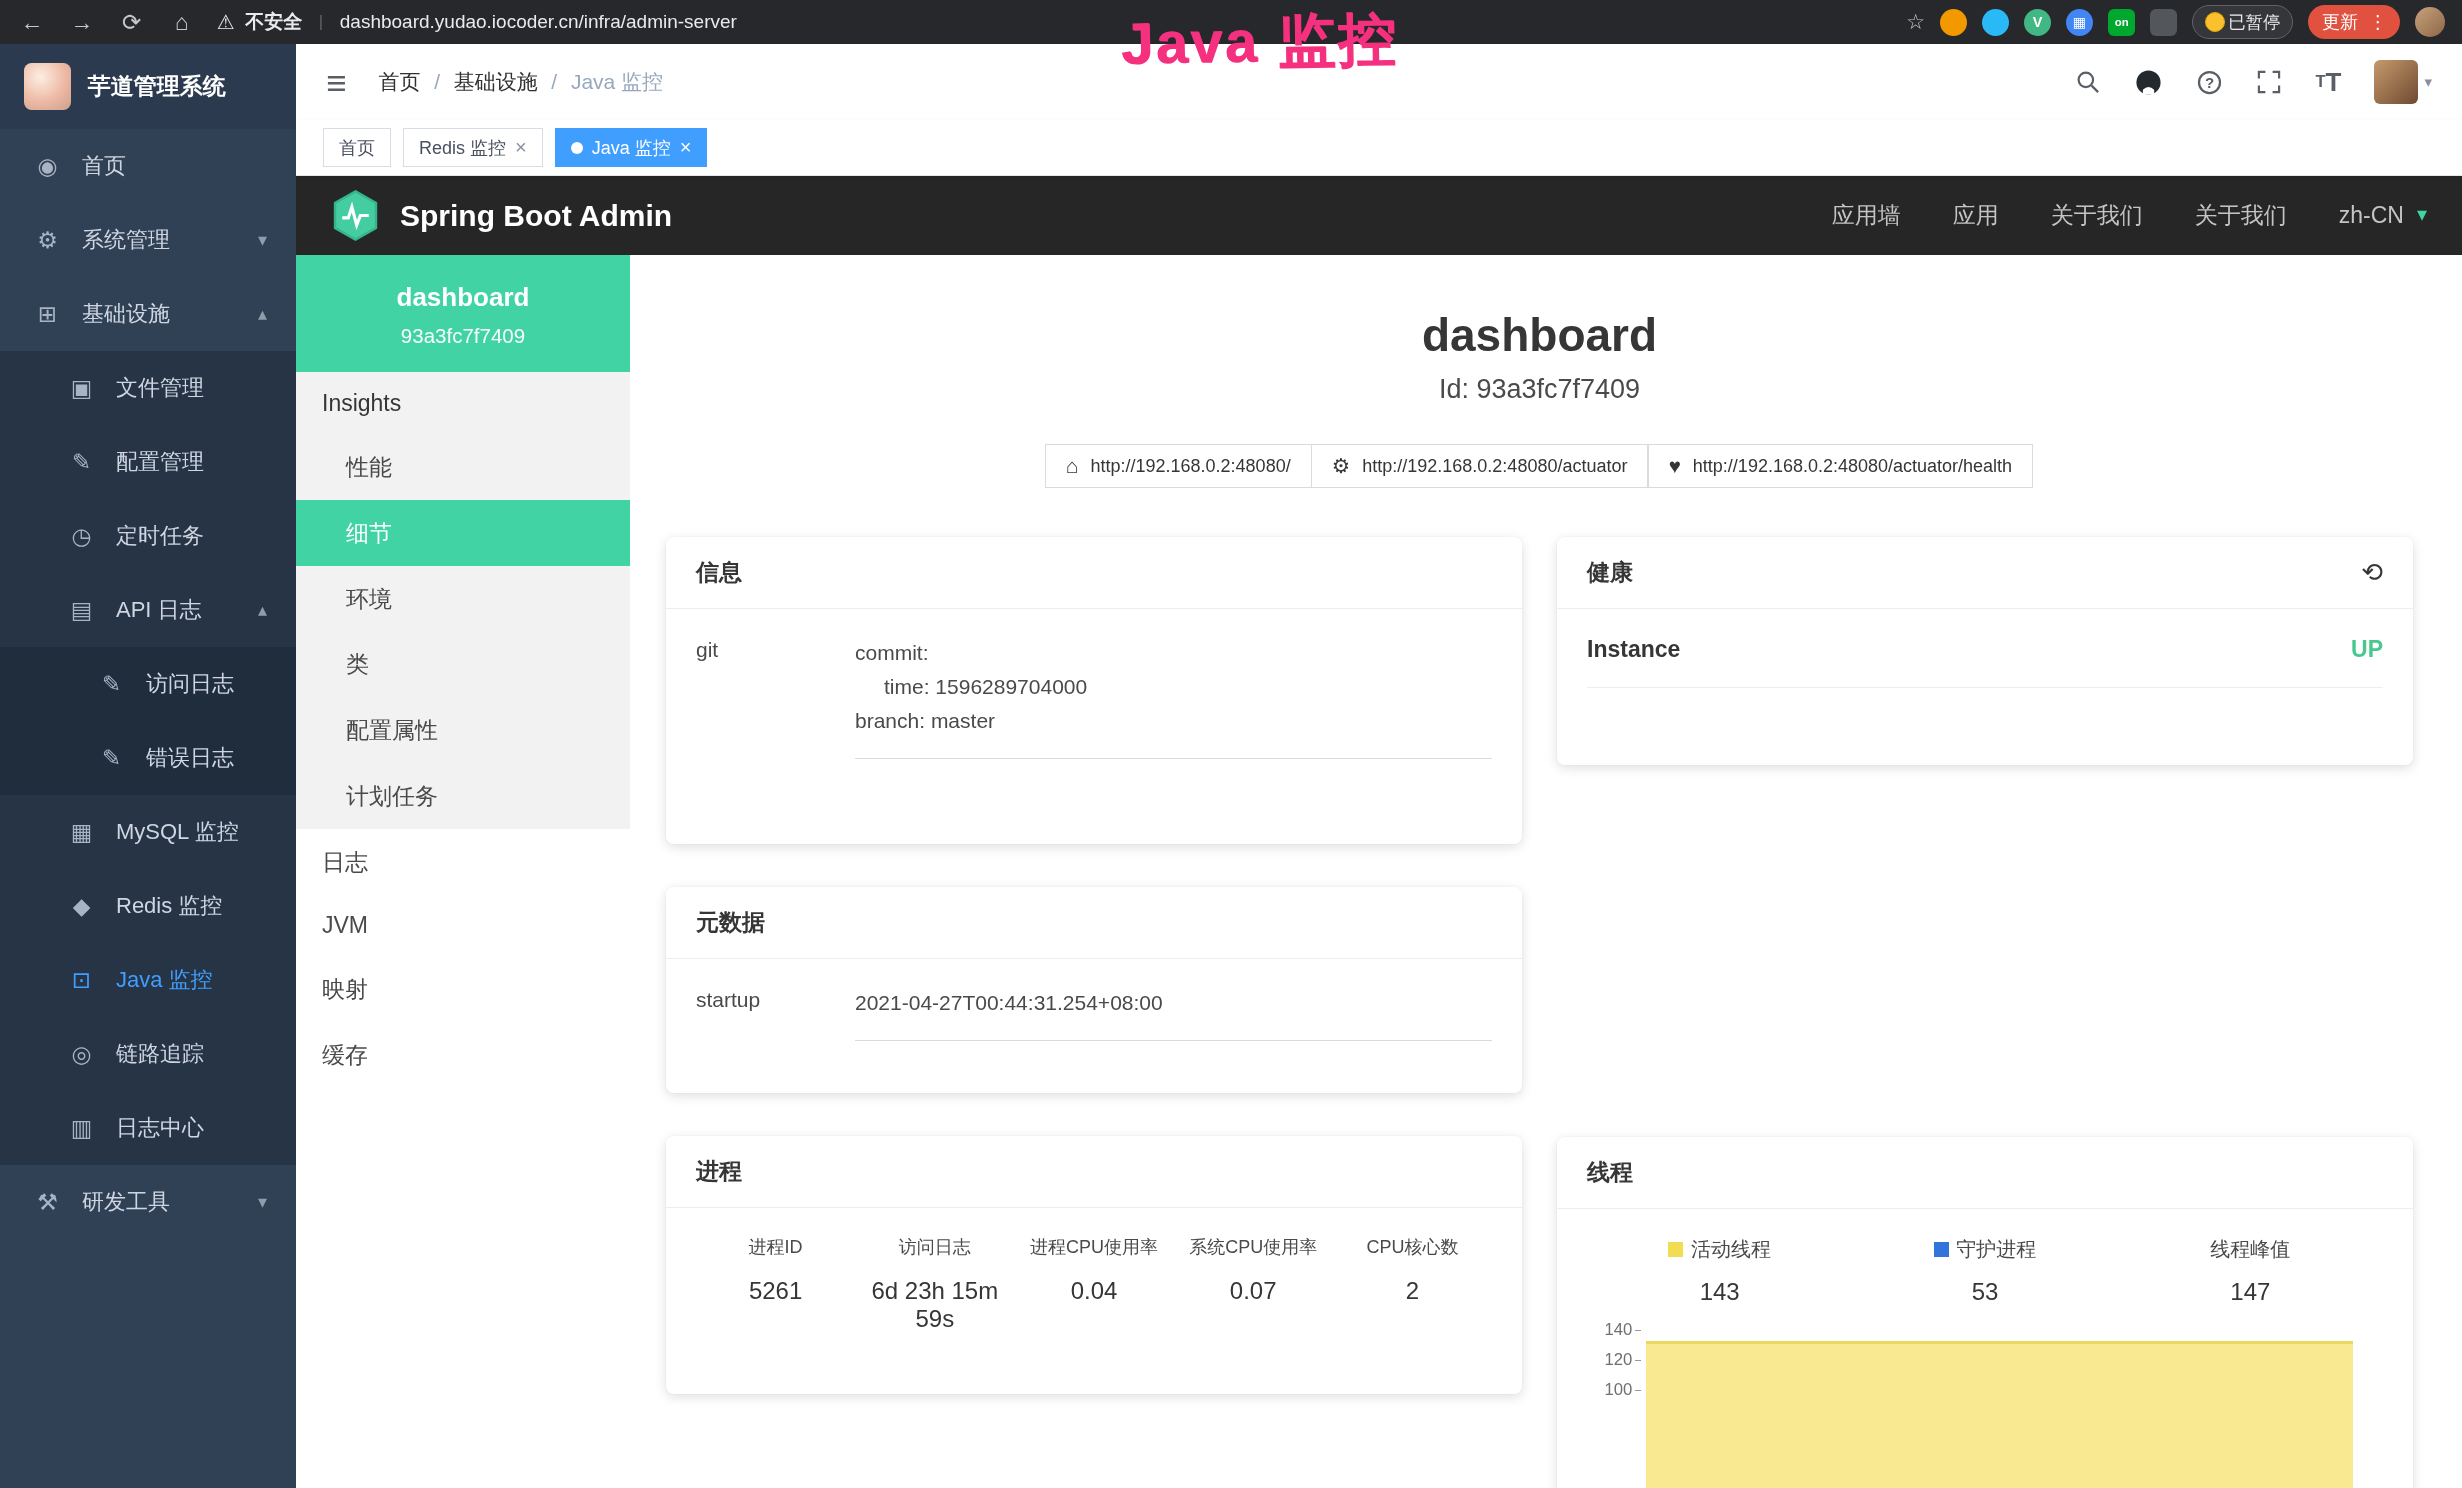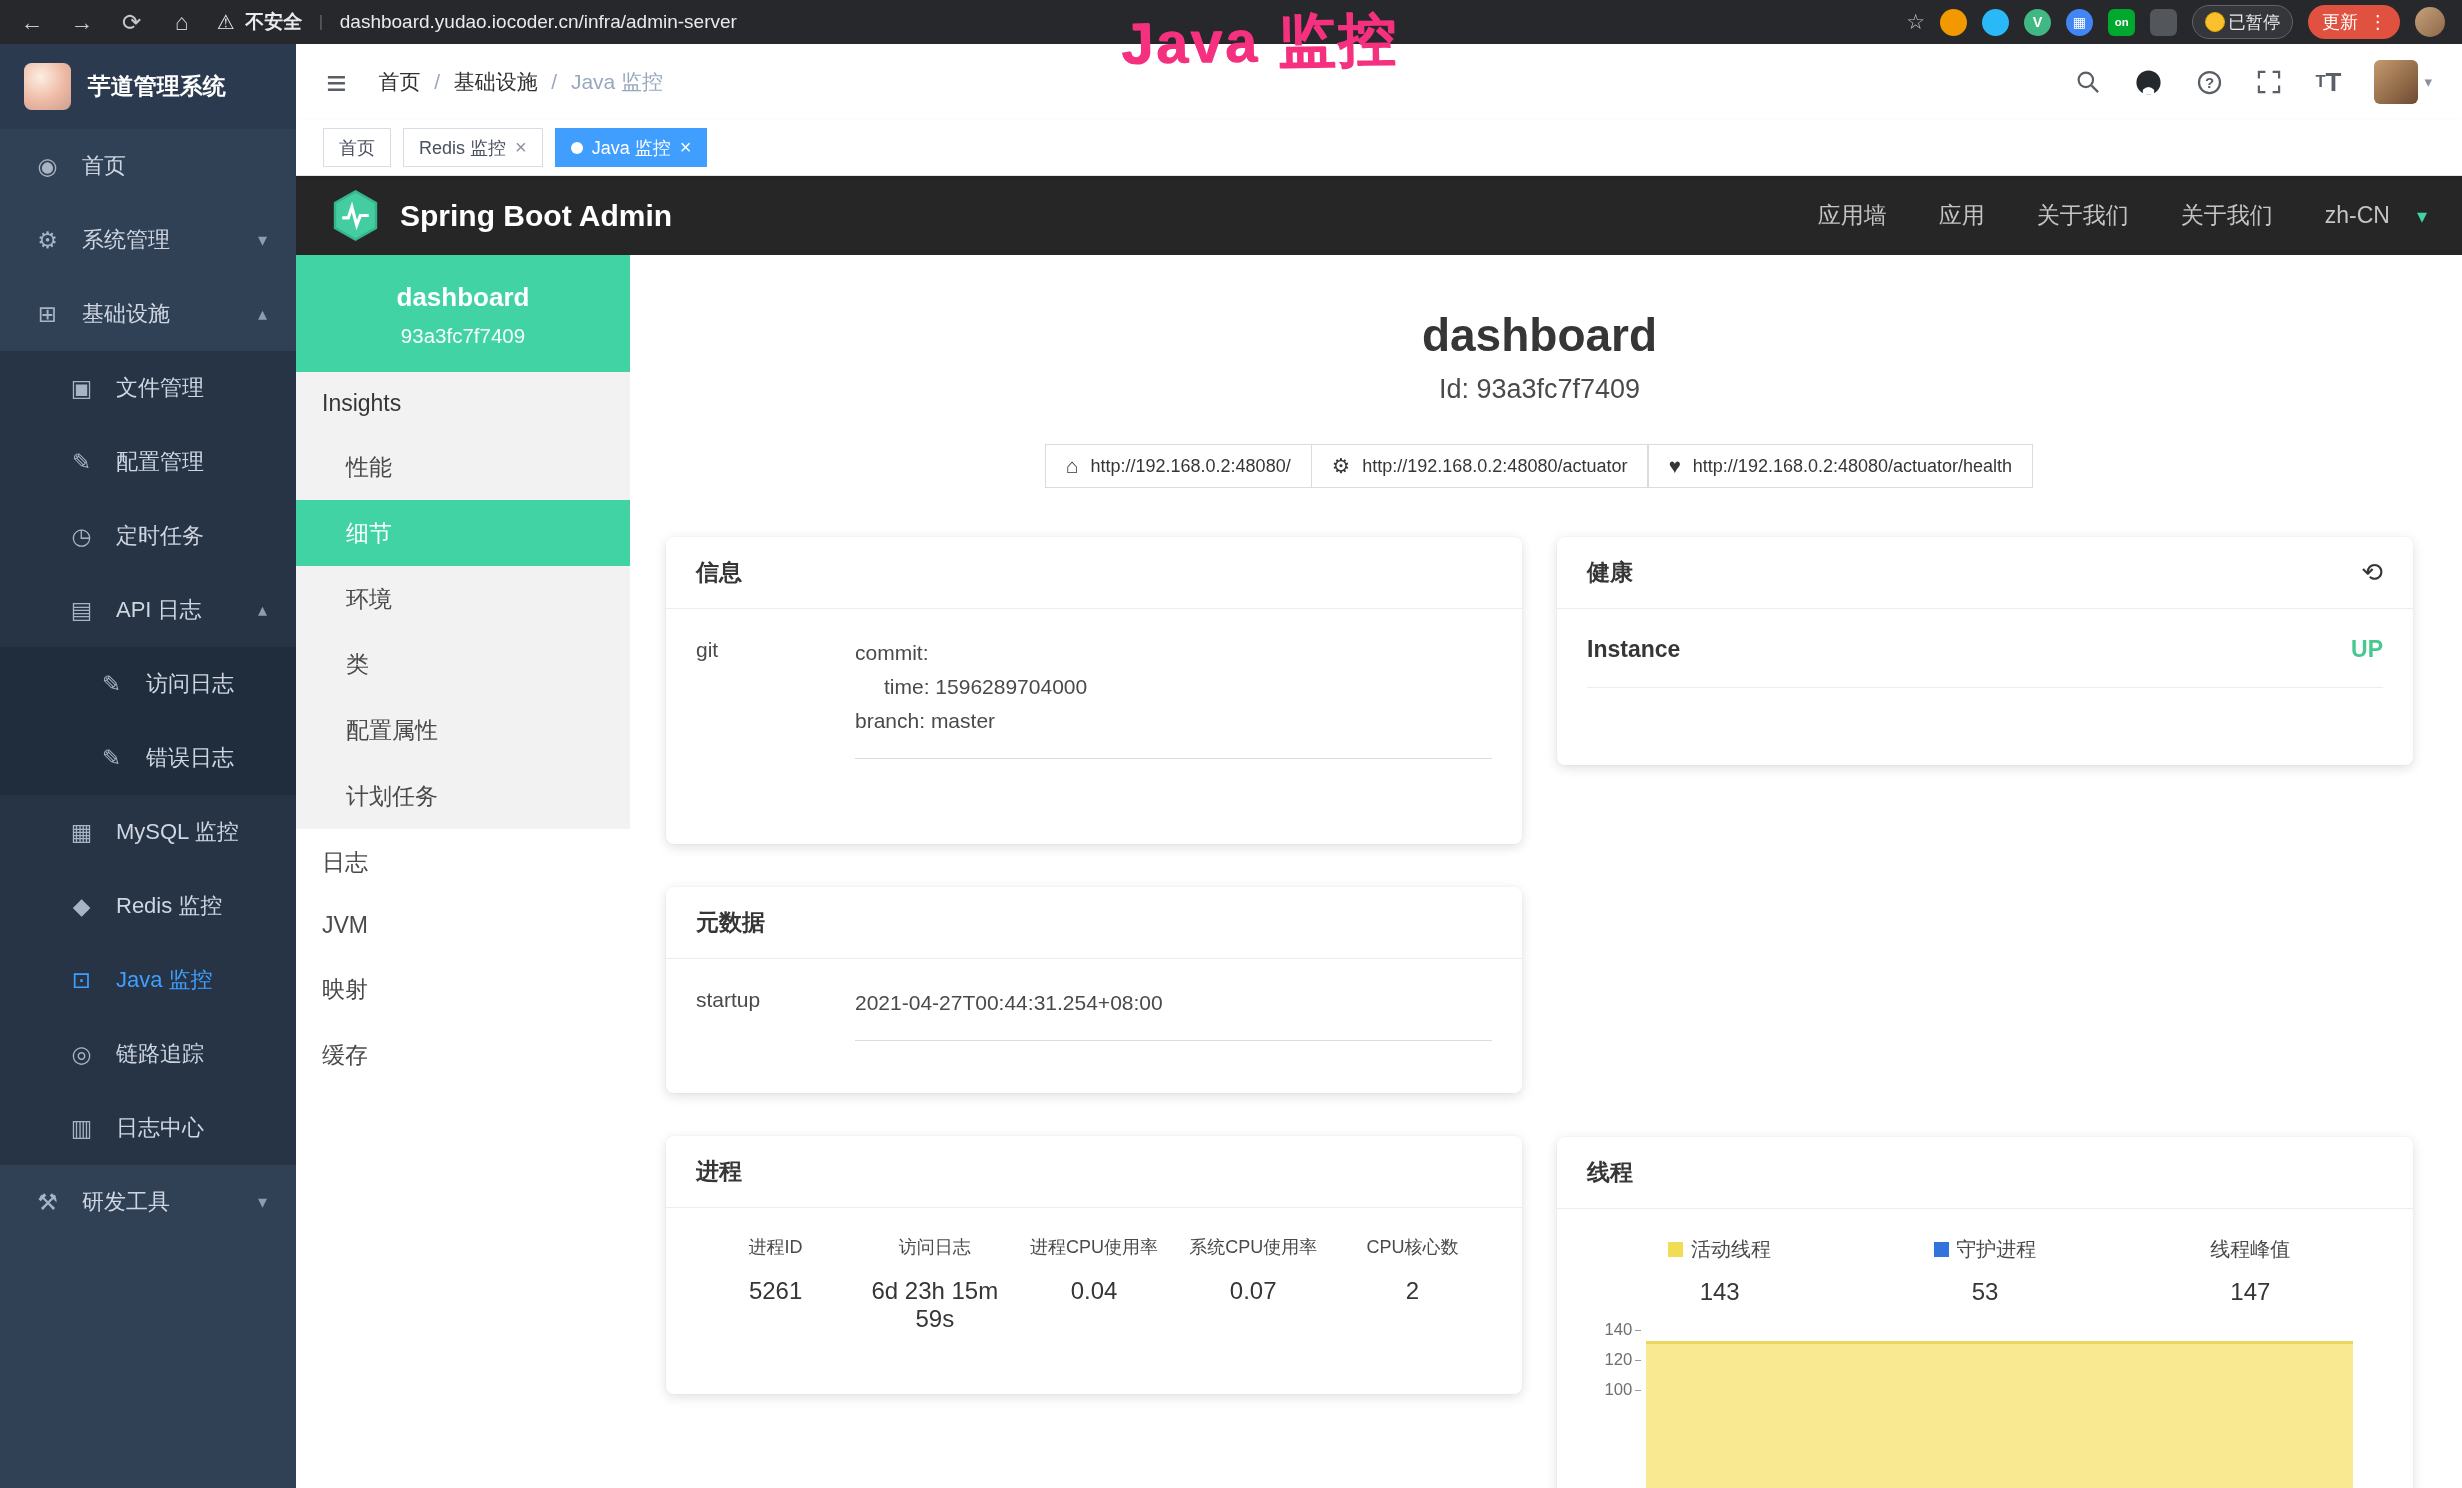--- a/index.html
+++ b/index.html
@@ -61,21 +61,21 @@
   .tdot{width:12px;height:12px;border-radius:50%;background:#fff}
   .tag.active .tclose{color:#fff}
 
   
   .sba{flex:1;display:flex;flex-direction:column;min-height:0}
   .sba-header{height:79px;background:#262626;display:flex;align-items:center;padding:0 35px;flex-shrink:0}
   .sba-brand{display:flex;align-items:center;gap:20px;cursor:pointer}
   .sba-brand-title{font-size:30px;font-weight:bold;color:#fff}
   .sba-nav{margin-left:auto;display:flex;align-items:center;gap:52px;font-size:23px;color:#c4c4c4}
   .sba-nav .nitem{cursor:pointer}
-  .sba-locale{display:flex;align-items:center;gap:27px;cursor:pointer}
+  .sba-locale{display:flex;gap:13px;cursor:pointer}
   .lcaret{color:#42d3a5;font-size:20px}
 
   .sba-body{flex:1;display:flex;min-height:0}
   .sba-side{width:334px;flex-shrink:0;display:flex;flex-direction:column;background:#fff}
   .inst-block{background:#42d3a5;color:#fff;text-align:center;padding:27px 12px 24px}
   .inst-name{font-size:26px;font-weight:bold}
   .inst-id{font-size:20.5px;margin-top:10.6px;color:rgba(255,255,255,.95)}
   .side-section{background:#f2f2f2;font-size:23px;font-weight:normal;color:#363636;padding:18px 26px}
   .side-item{font-size:23px;color:#4a4a4a;padding:17.4px 26px;cursor:pointer}
   .side-item.insight{background:#f2f2f2;padding-left:50px}

